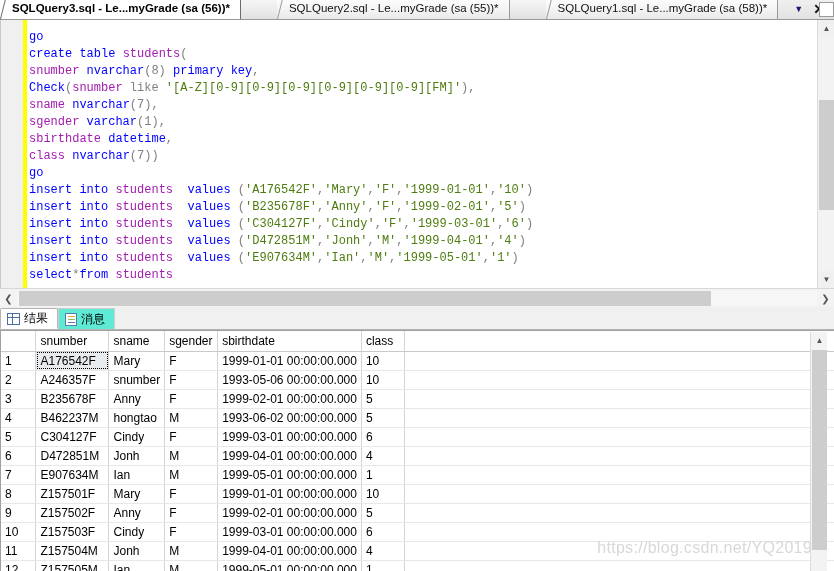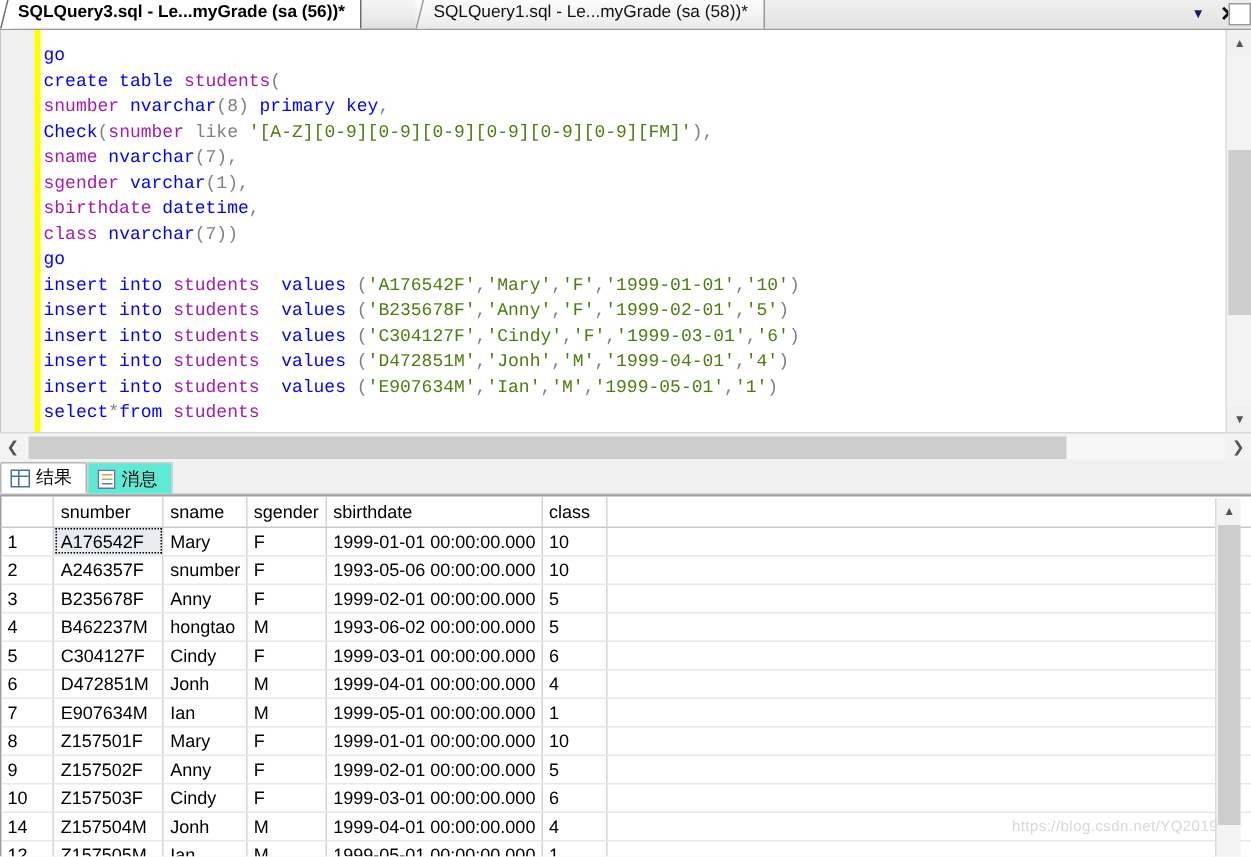--- a/index.html
+++ b/index.html
@@ -175,33 +175,34 @@
     position:absolute; right:7px; top:332px; width:17px; height:239px;
     background:#f3f3f3; border-left:1px solid #dcdcdc;
   }
   .grid-vsb .arr{ width:17px;height:17px;display:flex;align-items:center;
     justify-content:center;font-size:8px;color:#555;}
   .grid-vsb .thumb{ position:absolute;left:1px;top:18px;width:15px;height:200px;
     background:#cdcdcd;}
 
   .watermark{
     position:absolute; right:22px; bottom:14px;
-    font-size:10px; color:#d8d8d8; letter-spacing:.3px;
+    font-size:16px; color:#d8d8d8; letter-spacing:.3px;
     font-family:"Liberation Sans", sans-serif;
     pointer-events:none; white-space:nowrap;
   }
 </style>
 </head>
 <body>
 
 <div id="app">
 
   <div class="tabbar">
     <div id="tabs-host" style="display:flex;align-items:flex-end;height:20px;gap:36px;">
         <div class="tab active">SQLQuery3.sql - Le...myGrade (sa (56))*</div>
+        <div class="tab">SQLQuery2.sql - Le...myGrade (sa (55))*</div>
         <div class="tab">SQLQuery1.sql - Le...myGrade (sa (58))*</div>
       </div>
     <div class="tabbar-spacer"></div>
     <div class="tabbar-ctrls">
       <span class="tb-chev">▼</span>
       <span class="tb-close">✕</span>
     </div>
   </div>
 
   <div class="editor-wrap">
@@ -343,21 +344,21 @@
           <tr>
             <td class="rownum">10</td>
             <td>Z157503F</td>
             <td>Cindy</td>
             <td>F</td>
             <td>1999-03-01 00:00:00.000</td>
             <td>6</td>
             <td style="border-right: none;"></td>
           </tr>
           <tr>
-            <td class="rownum">14</td>
+            <td class="rownum">11</td>
             <td>Z157504M</td>
             <td>Jonh</td>
             <td>M</td>
             <td>1999-04-01 00:00:00.000</td>
             <td>4</td>
             <td style="border-right: none;"></td>
           </tr>
           <tr>
             <td class="rownum">12</td>
             <td>Z157505M</td>

